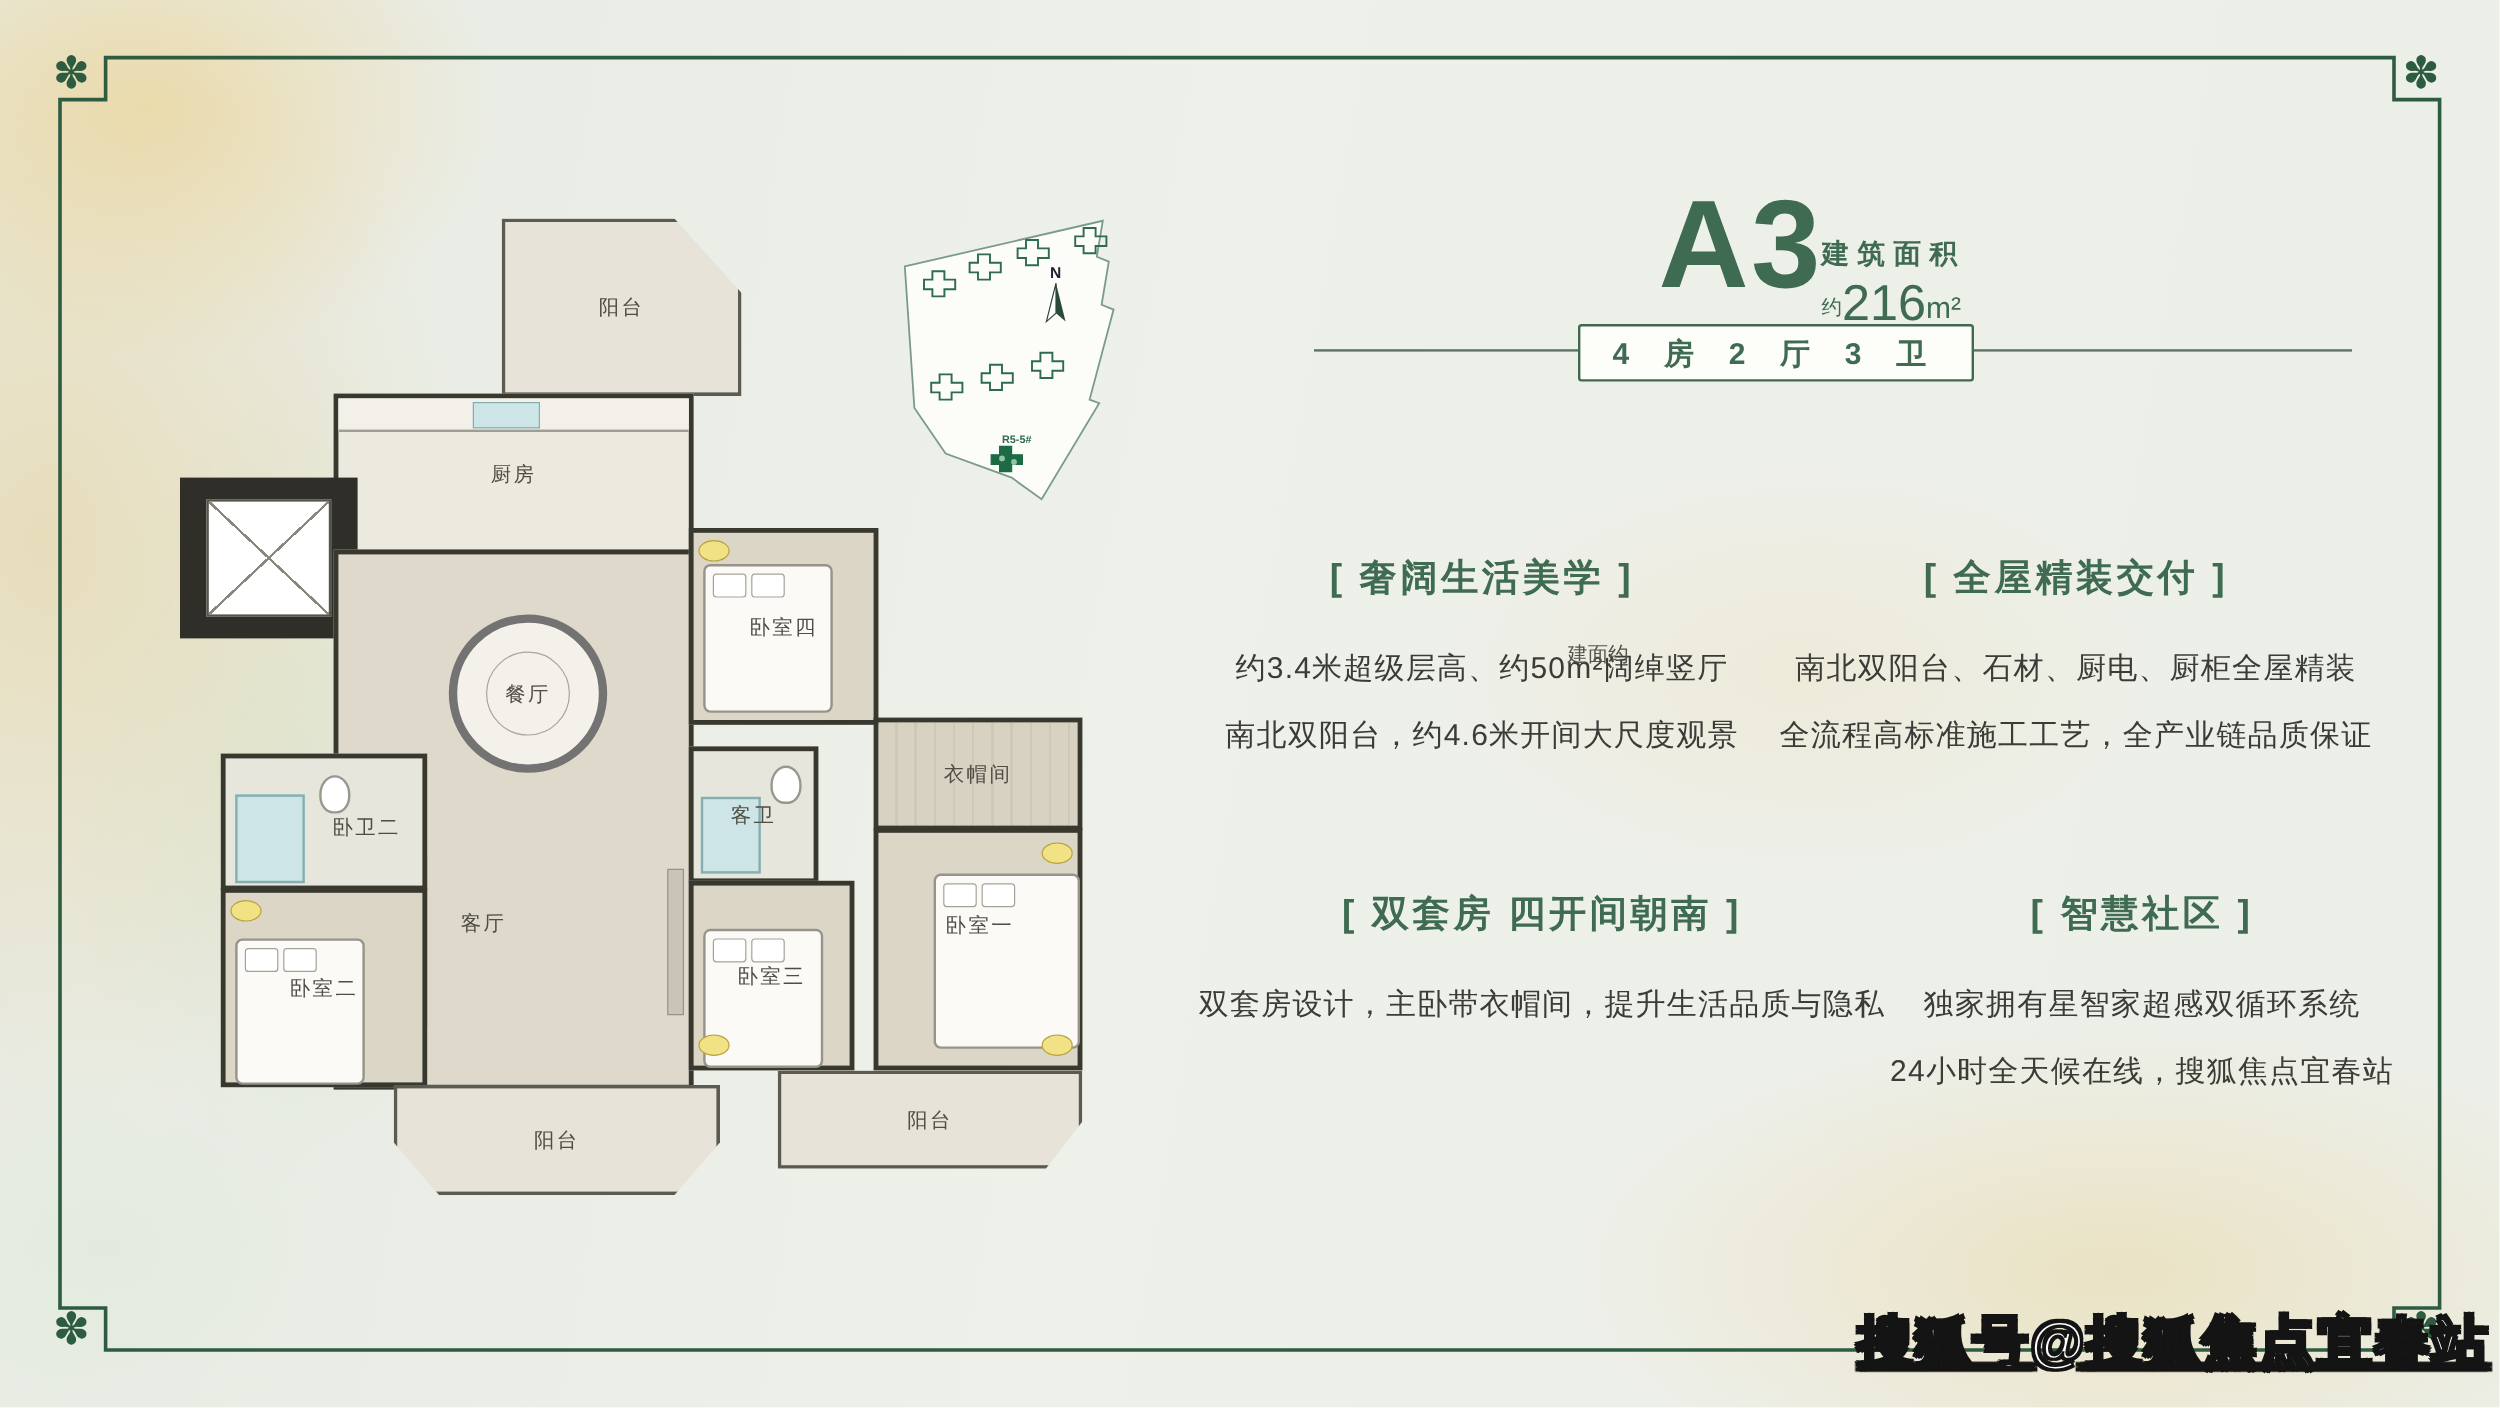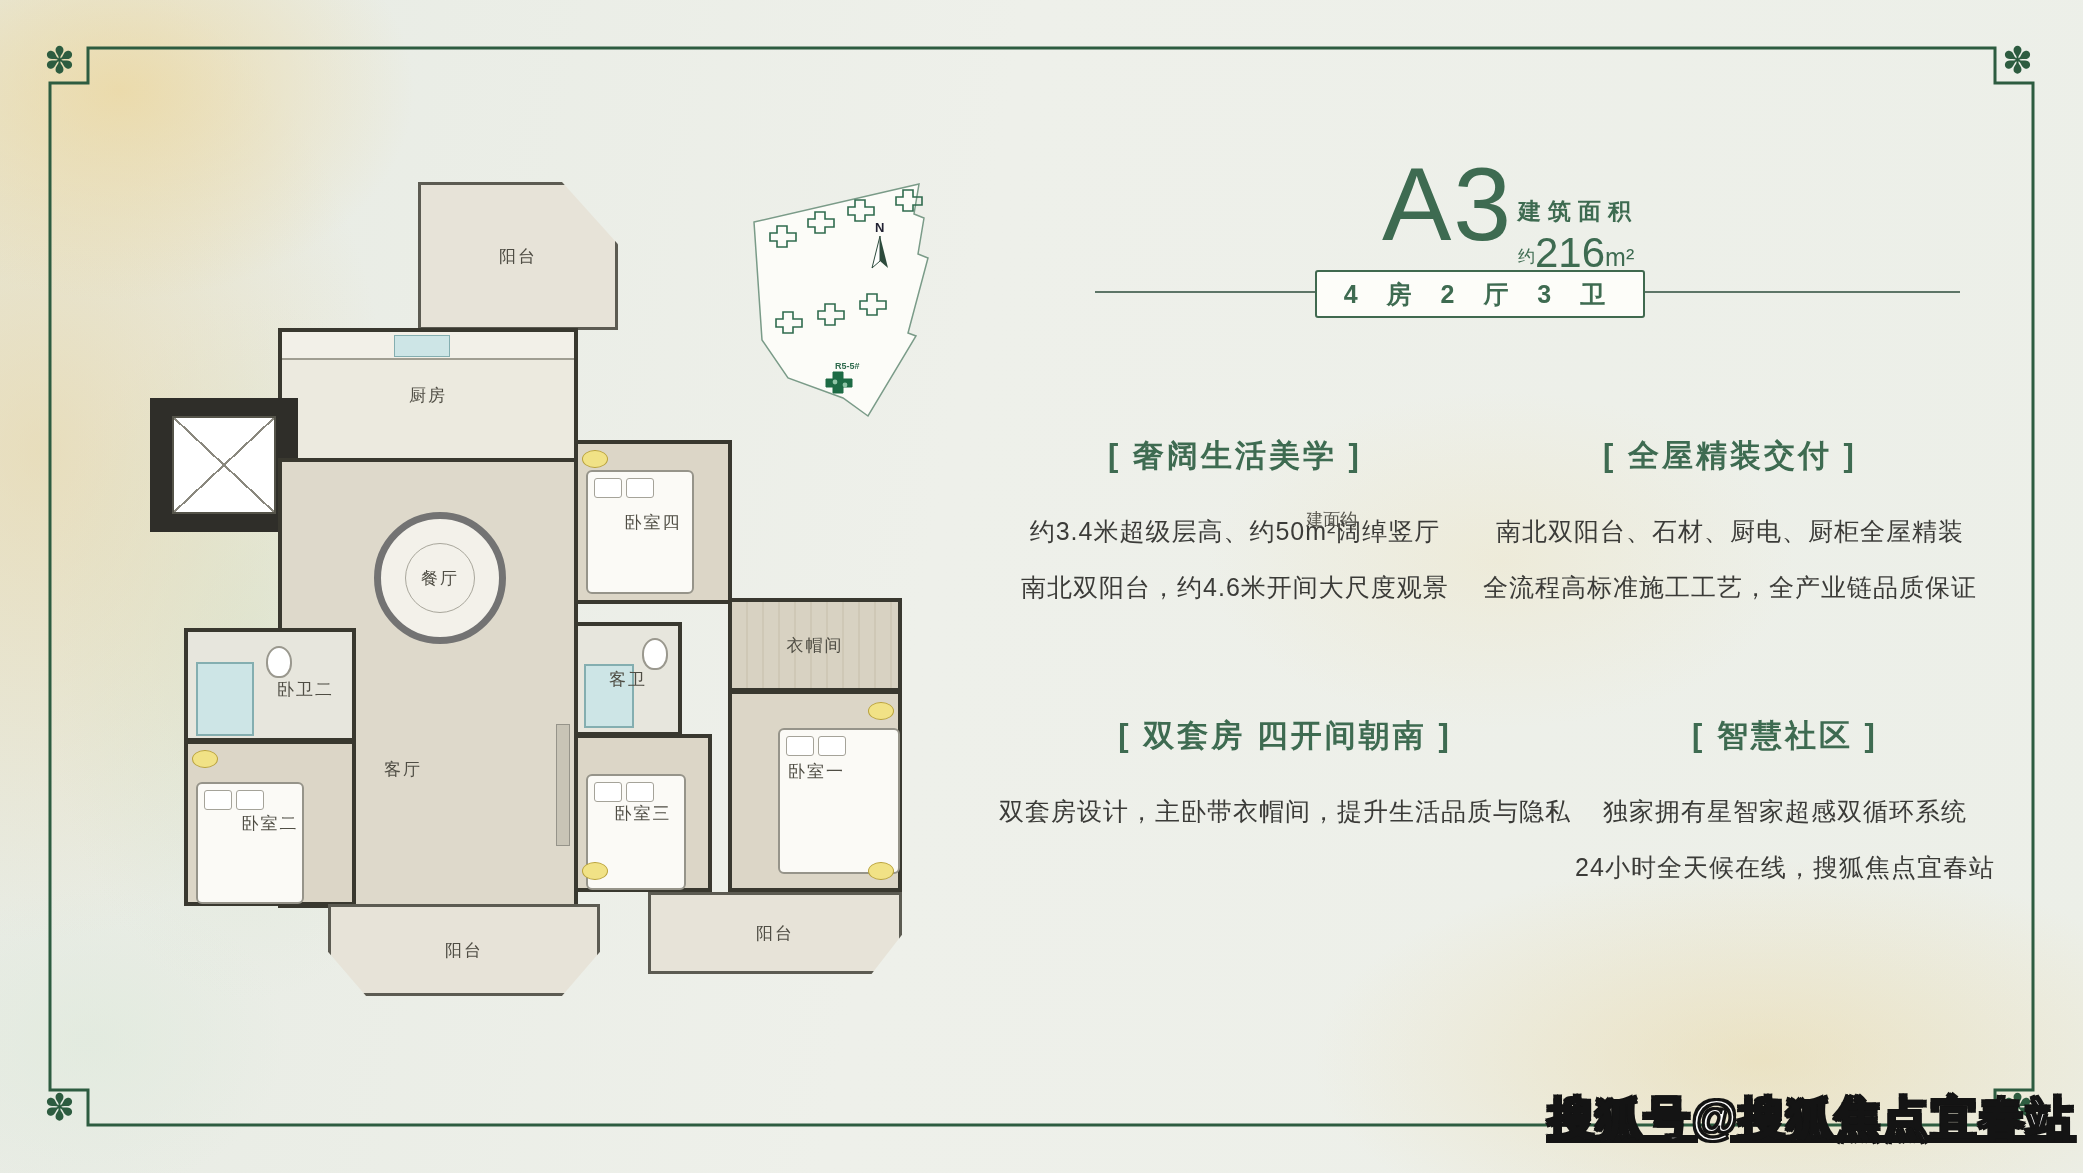--- a/index.html
+++ b/index.html
@@ -56,31 +56,31 @@
   .bed-4{left:8px;top:26px;width:104px;height:120px;}
   .tub{position:absolute;right:8px;top:10px;width:42px;height:86px;background:#cde5e6;border:2px solid #84aeb0;border-radius:10px;}
   .shower{position:absolute;left:6px;top:38px;width:46px;height:60px;background:#cde5e6;border:2px solid #84aeb0;}
   .shower-2{left:8px;top:30px;width:54px;height:70px;}
   .toilet{position:absolute;width:22px;height:28px;background:#fff;border:2px solid #9a988e;border-radius:50% 50% 45% 45%;}
   .t-1{left:14px;top:14px;} .t-g{right:10px;top:12px;} .t-2{left:78px;top:14px;}
   .ac{position:absolute;width:24px;height:16px;background:#f1e286;border:1px solid #b9a23c;border-radius:50%;}
   
   .siteplan{position:absolute;left:748px;top:128px;z-index:2;}
   
-  .unit-code{position:absolute;left:1382px;top:150px;font-size:104px;font-weight:400;color:#3e6b51;letter-spacing:2px;line-height:1.05;z-index:3;}
+  .unit-code{position:absolute;left:1382px;top:150px;font-size:104px;font-weight:700;color:#3e6b51;letter-spacing:2px;line-height:1.05;z-index:3;}
   .unit-meta{position:absolute;left:1518px;top:196px;color:#3e6b51;z-index:3;}
   .area-label{font-size:23px;font-weight:bold;letter-spacing:7px;}
   .area-row{margin-top:6px;display:flex;align-items:flex-end;}
   .area-approx{font-size:17px;margin-bottom:5px;}
   .area-value{font-size:42px;line-height:.95;font-weight:500;}
   .area-unit{font-size:25px;margin-bottom:1px;}
   .spec-line{position:absolute;left:1095px;top:291px;width:865px;border-top:2px solid #5d7567;z-index:2;}
   .spec-box{position:absolute;left:1315px;top:270px;width:326px;height:44px;background:#fdfdf9;border:2px solid #40694f;border-radius:3px;display:flex;align-items:center;justify-content:center;font-size:25px;color:#3e6b51;letter-spacing:11px;font-weight:bold;z-index:3;}
   
-  .feature{position:absolute;width:580px;text-align:center;color:#3b3b38;z-index:3;}
+  .feature{position:absolute;width:580px;text-align:center;color:#3b3b38;z-index:3;margin-top:26px;}
   .f-title{font-size:31px;font-weight:bold;color:#3e6b51;letter-spacing:3px;margin-bottom:26px;}
   .f-line{font-size:25px;line-height:56px;letter-spacing:1px;}
   .feat-1{left:945px;top:435px;} .feat-2{left:1440px;top:435px;}
   .feat-3{left:995px;top:715px;} .feat-4{left:1495px;top:715px;}
   .unitwrap{position:relative;display:inline-block;}
   .supnote{position:absolute;top:-11px;left:1px;font-size:17px;font-style:normal;color:#55544c;letter-spacing:0;white-space:nowrap;}
   
   .watermark{position:absolute;left:1548px;top:1088px;font-size:46px;font-weight:bold;color:#fff;
     -webkit-text-stroke:2px #141414;letter-spacing:2px;z-index:7;white-space:nowrap;
     text-shadow:2px 2px 0 #141414,-2px 2px 0 #141414,2px -2px 0 #141414,-2px -2px 0 #141414;text-decoration:underline;}

